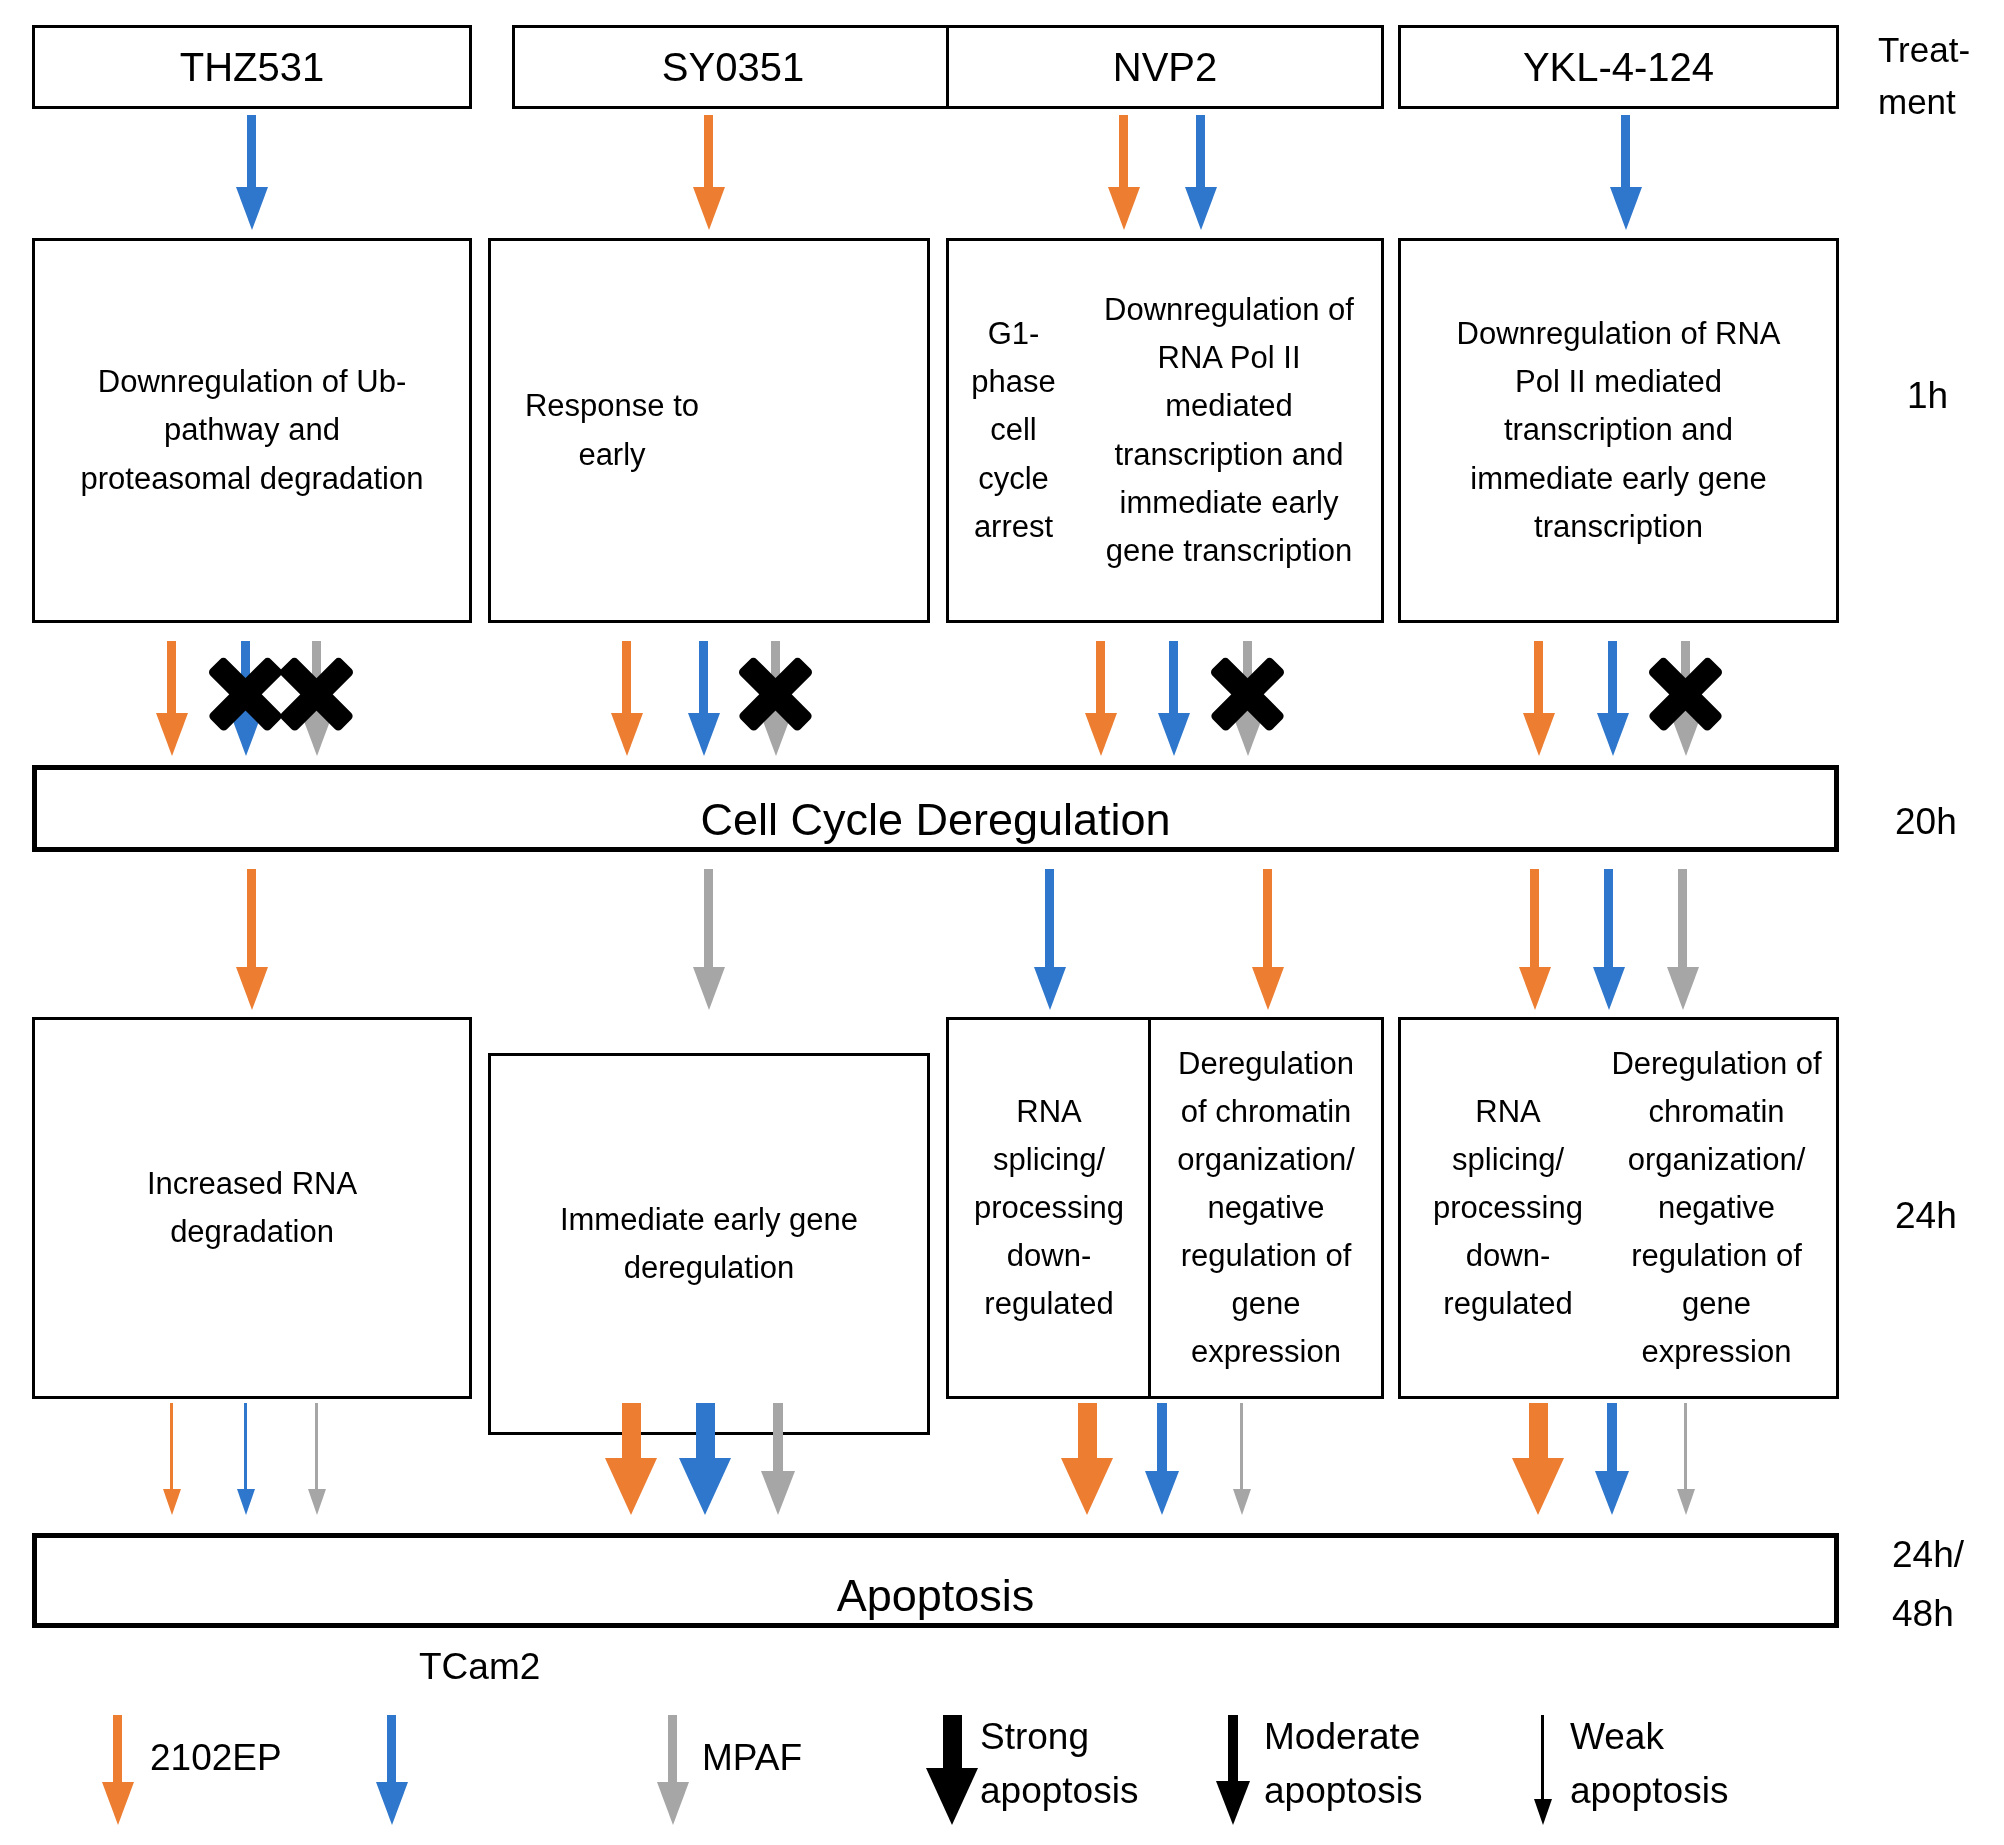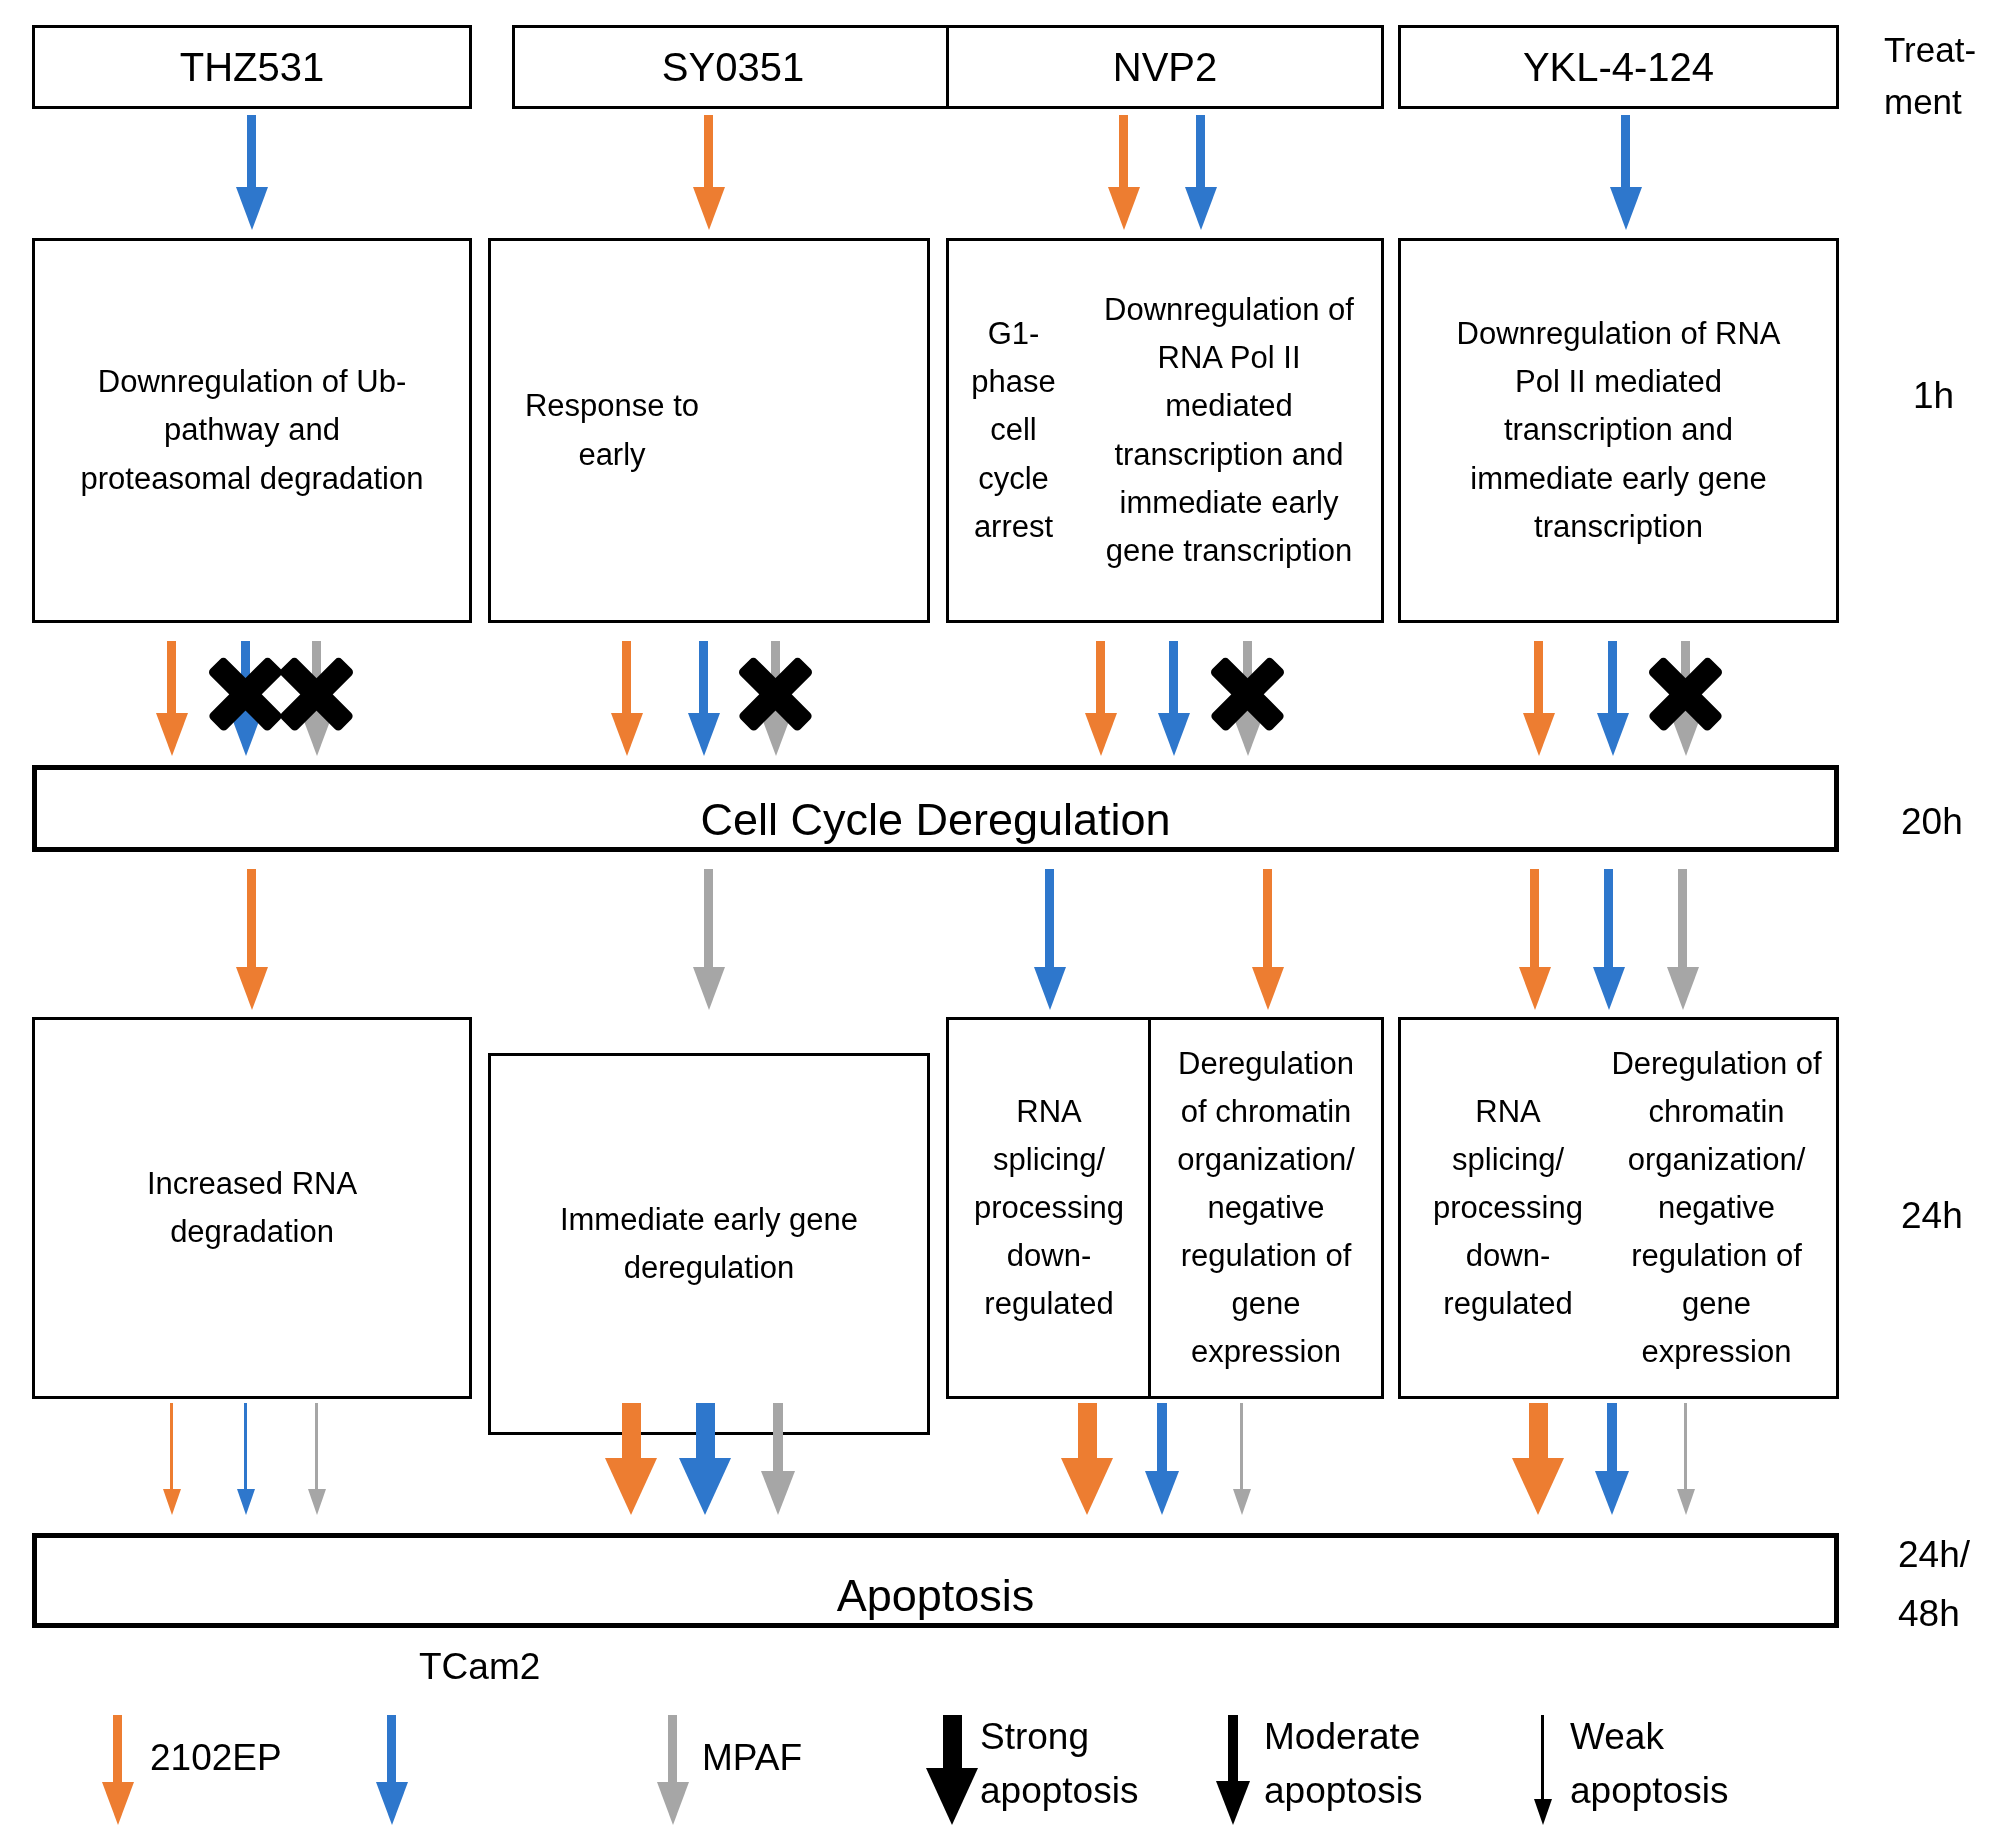--- a/index.html
+++ b/index.html
@@ -17,21 +17,21 @@
     text-align:center;font-size:31px;line-height:1.55;
   }
   .bar{
     position:absolute;background:#fff;border:5px solid var(--black);
     display:flex;align-items:flex-end;justify-content:center;
     text-align:center;font-size:45px;line-height:1.2;
   }
   .tbox{font-size:40px;}
   .txt{display:block;}
   .lbl{position:absolute;font-size:36px;line-height:1.5;}
-  .lbl span{display:block;margin-left:6px;}
+  .lbl span{display:block;}
   
   .arrow{position:absolute;display:flex;flex-direction:column;align-items:center;}
   .arrow .shaft{flex:1;width:var(--sw);background:var(--ac);}
   .arrow .head{width:0;height:0;
     border-left:var(--hw) solid transparent;
     border-right:var(--hw) solid transparent;
     border-top:var(--hh) solid var(--ac);}
   .sz-flow{--sw:9px;--hw:16.3px;--hh:43px;width:33px;}
   .sz-strong{--sw:19px;--hw:26px;--hh:57px;width:52px;}
   .sz-moderate{--sw:10px;--hw:17px;--hh:44px;width:34px;}

